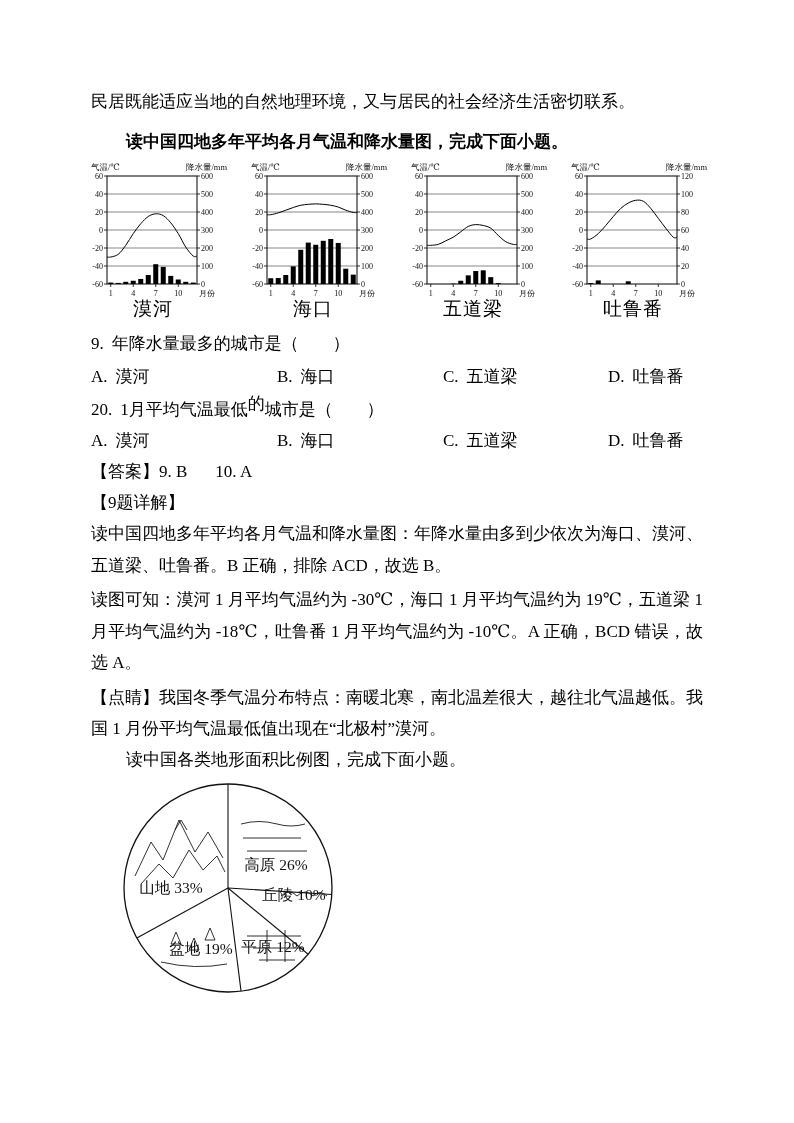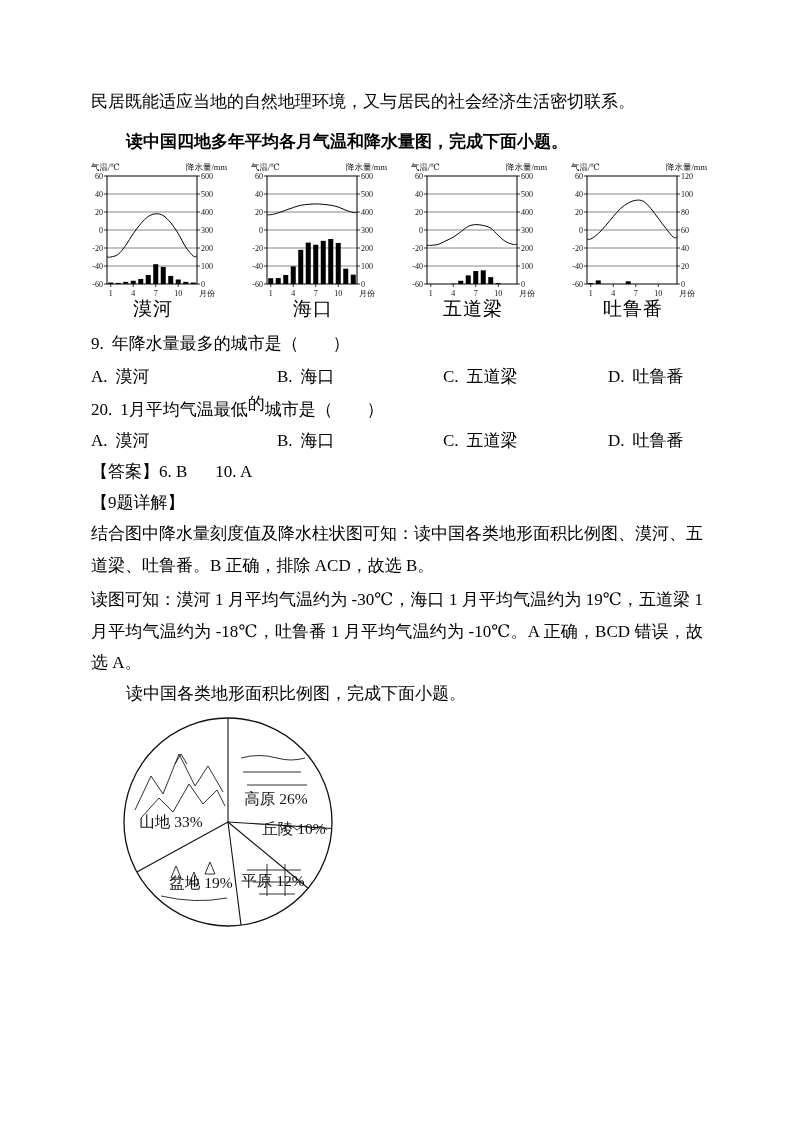--- a/index.html
+++ b/index.html
@@ -289,25 +289,26 @@
 
   <p class="q" style="margin-top:9px"><span class="qnum">20.</span><span>1月平均气温最低</span><span class="raised">的</span><span>城市是（　　）</span></p>
 
   <div class="options" style="margin-top:7px">
     <p class="opt"><span class="key">A.</span><span>漠河</span></p>
     <p class="opt"><span class="key">B.</span><span>海口</span></p>
     <p class="opt"><span class="key">C.</span><span>五道梁</span></p>
     <p class="opt"><span class="key">D.</span><span>吐鲁番</span></p>
   </div>
 
-  <p class="sec"><span>【答案】</span><span>6. B</span><span class="ans-item2">10. A</span></p>
+  <p class="sec"><span>【答案】</span><span>9. B</span><span class="ans-item2">10. A</span></p>
 
   <p class="sec">【9题详解】</p>
-  <p class="para sec-tight">结合图中降水量刻度值及降水柱状图可知：读中国各类地形面积比例图、漠河、五道梁、吐鲁番。B 正确，排除 ACD，故选 B。</p>
+  <p class="para sec-tight">读中国四地多年平均各月气温和降水量图：年降水量由多到少依次为海口、漠河、五道梁、吐鲁番。B 正确，排除 ACD，故选 B。</p>
   <p class="para sec-tight">读图可知：漠河 1 月平均气温约为 -30℃，海口 1 月平均气温约为 19℃，五道梁 1 月平均气温约为 -18℃，吐鲁番 1 月平均气温约为 -10℃。A 正确，BCD 错误，故选 A。</p>
+  <p class="para sec-tight"><span>【点睛】</span><span>我国冬季气温分布特点：南暖北寒，南北温差很大，越往北气温越低。我国 1 月份平均气温最低值出现在“北极村”漠河。</span></p>
 
   <p class="indent sec-tight">读中国各类地形面积比例图，完成下面小题。</p>
 
   <div class="pie-figure">
     <svg id="pie-svg" width="246" height="224" viewBox="0 0 246 224">
         <path d="M30,98 L46,64 L58,82 L74,42 L90,74 L103,54 L118,80" fill="none" stroke="#1a1a1a" stroke-width="0.9"></path>
         <path d="M36,106 L54,86 L68,100 L84,72 L98,92 L112,78 L120,94" fill="none" stroke="#1a1a1a" stroke-width="0.9"></path>
         <path d="M70,52 l6,-10 l6,10" fill="none" stroke="#1a1a1a" stroke-width="0.9"></path>
         <path d="M136,46 q18,-5 36,0 q14,4 28,0" fill="none" stroke="#1a1a1a" stroke-width="0.9"></path>
         <path d="M138,60 h58" fill="none" stroke="#1a1a1a" stroke-width="0.9"></path>

